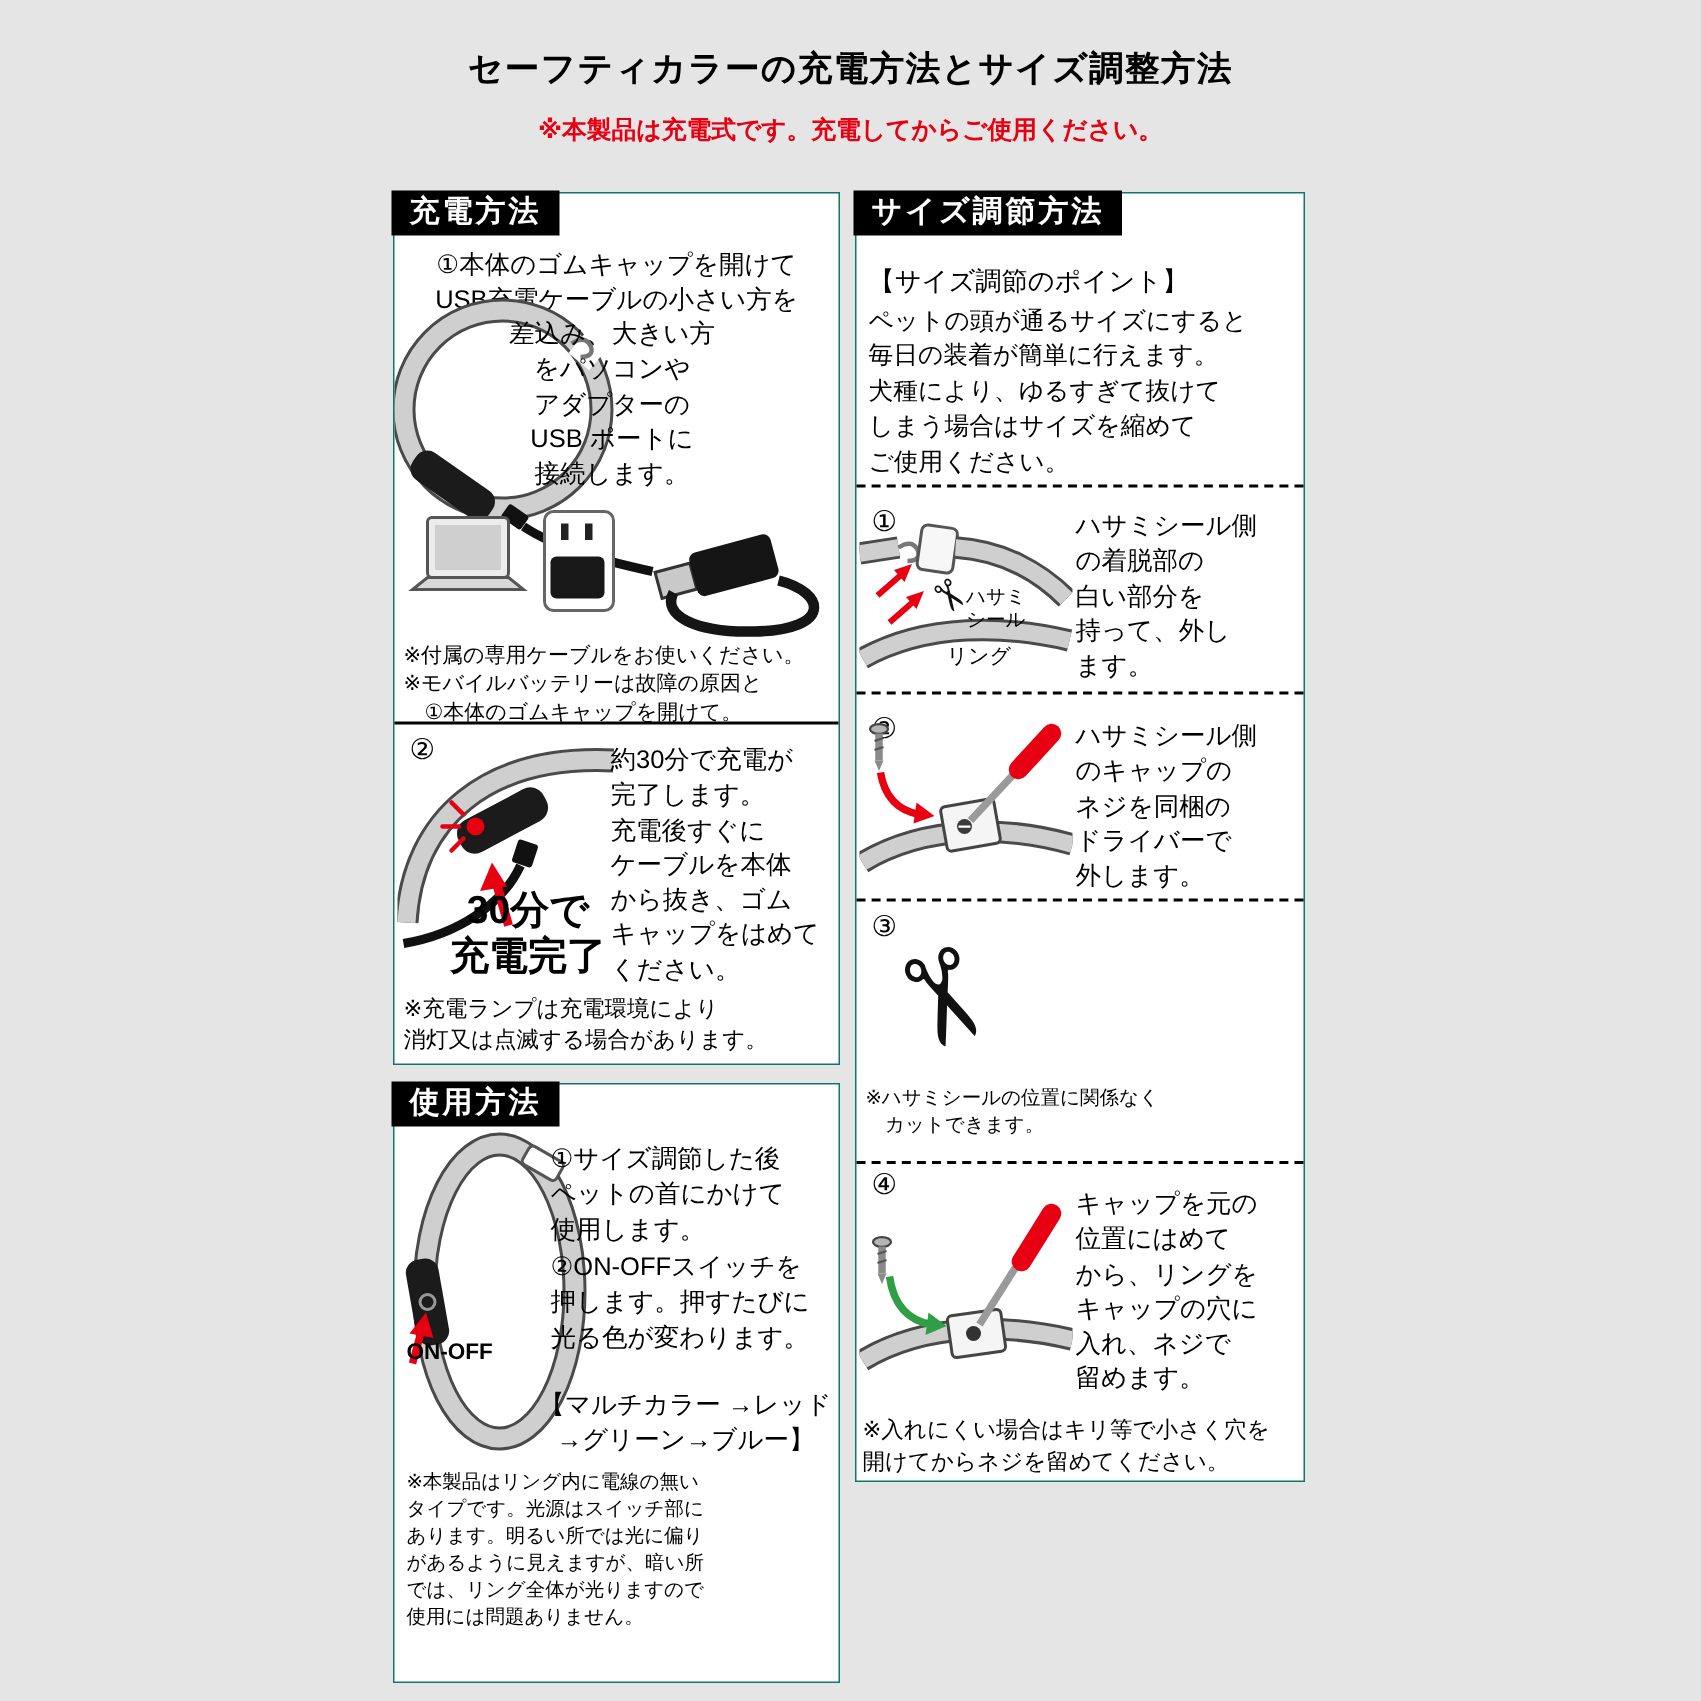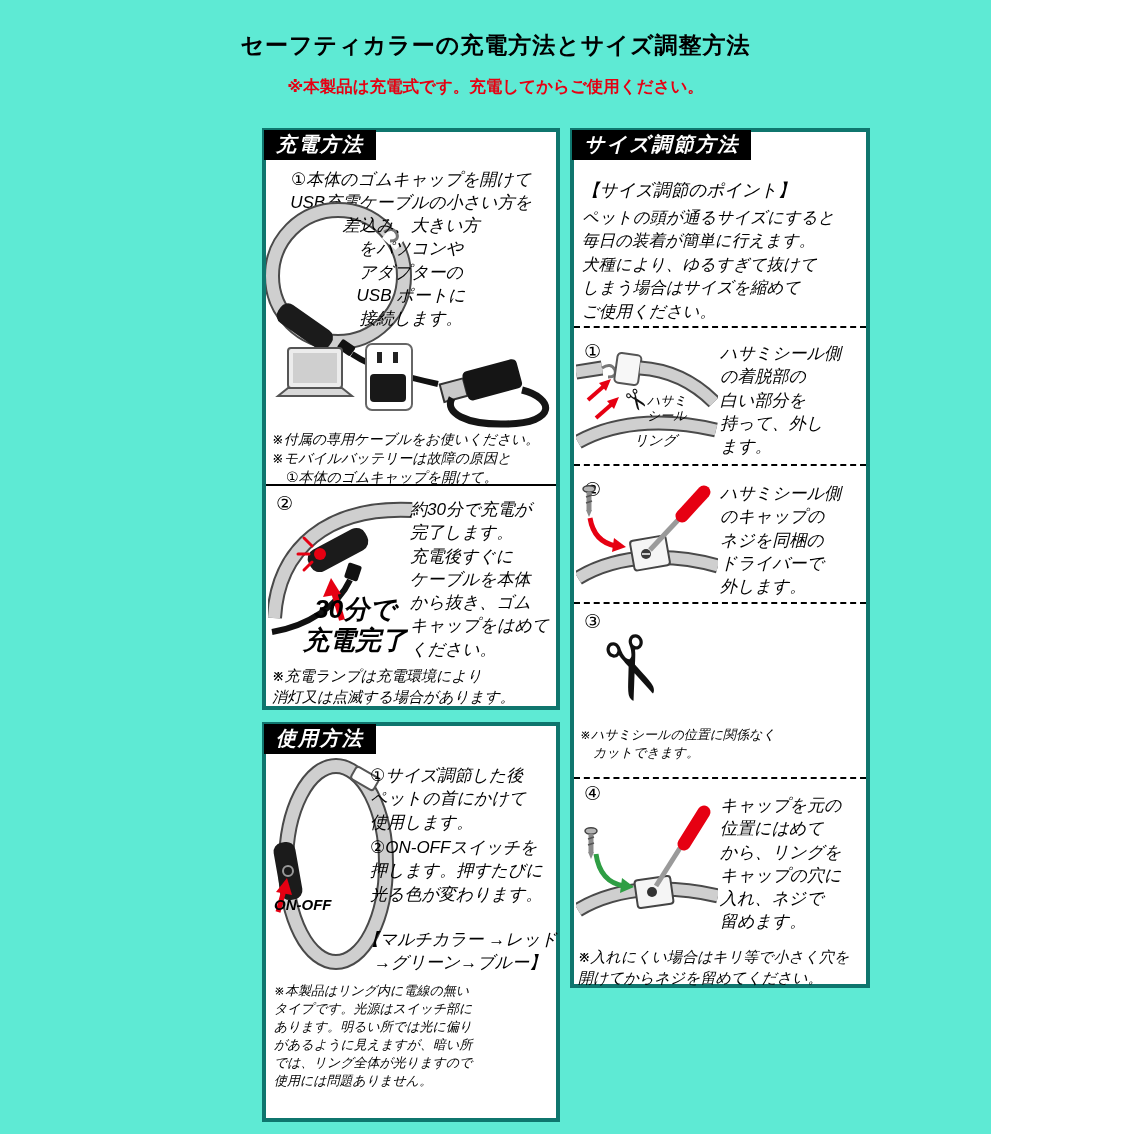--- a/index.html
+++ b/index.html
@@ -1,24 +1,24 @@
 <!DOCTYPE html>
 <html lang="ja" style="--accent_red: #e60012; --arrow_green: #2f9e44; --collar_gray: #cfcfcf; --collar_edge: #4a4a4a;"><head>
 <meta charset="utf-8">
 <style>
   html,body{margin:0;padding:0;background:#fff;}
   .page{
-    position:relative;width:991px;height:1134px;background:#5eead4;overflow:hidden;
+    position:relative;width:1134px;height:1134px;background:#e5e5e5;overflow:hidden;
     font-family:"Liberation Sans","DejaVu Sans",sans-serif;color:#000;
   }
   .abs{position:absolute;}
   .pre{white-space:pre-line;}
   .title{top:30px;left:0;width:100%;text-align:center;font-size:23px;font-weight:bold;letter-spacing:1px;}
   .notice{top:76px;left:0;width:100%;text-align:center;font-size:16.5px;font-weight:bold;color:var(--accent_red,#e60012);}
-  .box{position:absolute;border:4px solid #0f766e;background:#fff;box-sizing:border-box;font-style:italic;}
+  .box{position:absolute;border:1px solid #0f766e;background:#fff;box-sizing:border-box;}
   .box-charge{left:262px;top:128px;width:298px;height:582px;}
   .box-usage{left:262px;top:722px;width:298px;height:400px;}
   .box-size{left:570px;top:128px;width:300px;height:860px;}
   .hdr{position:absolute;top:-2px;left:-2px;background:#000;color:#fff;font-size:20px;font-weight:bold;
        padding:3px 12px 5px;letter-spacing:2px;line-height:1.1;}
   .t17{font-size:17px;line-height:1.37;}
   .t16{font-size:16.5px;line-height:1.42;}
   .note14{font-size:14px;line-height:1.35;}
   .note15{font-size:15px;line-height:1.38;}
   .note155{font-size:13px;line-height:1.38;}

